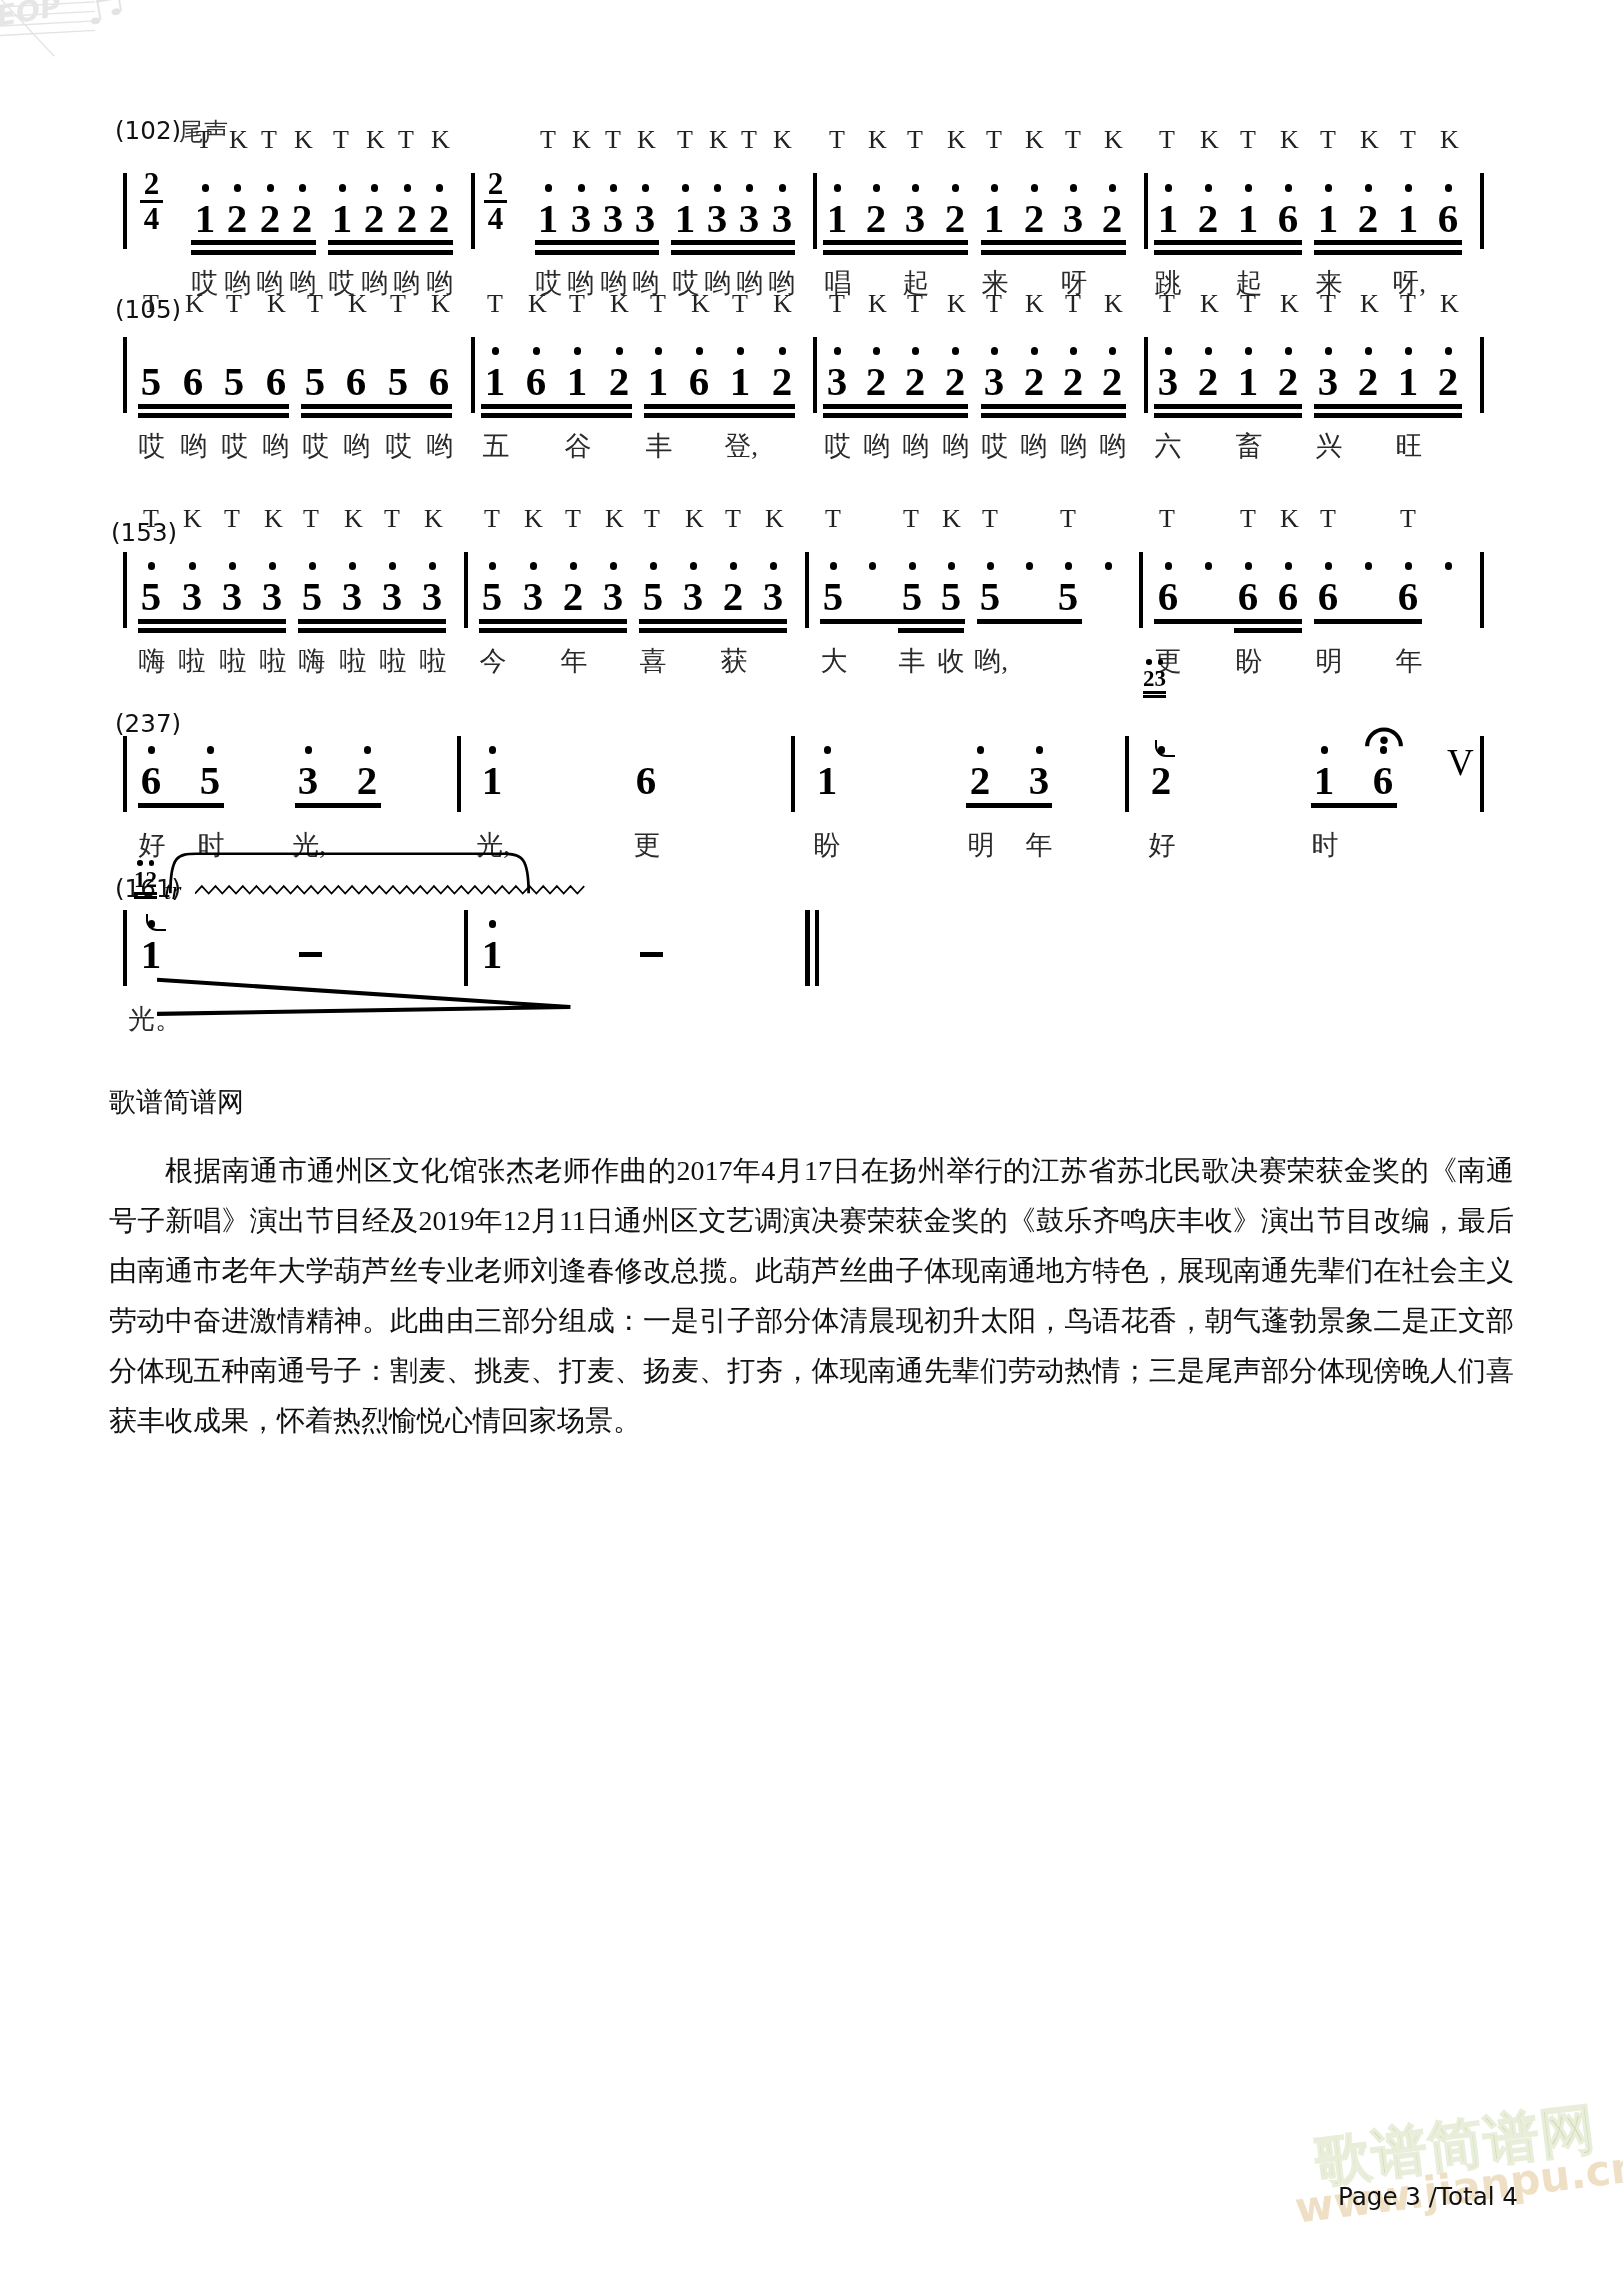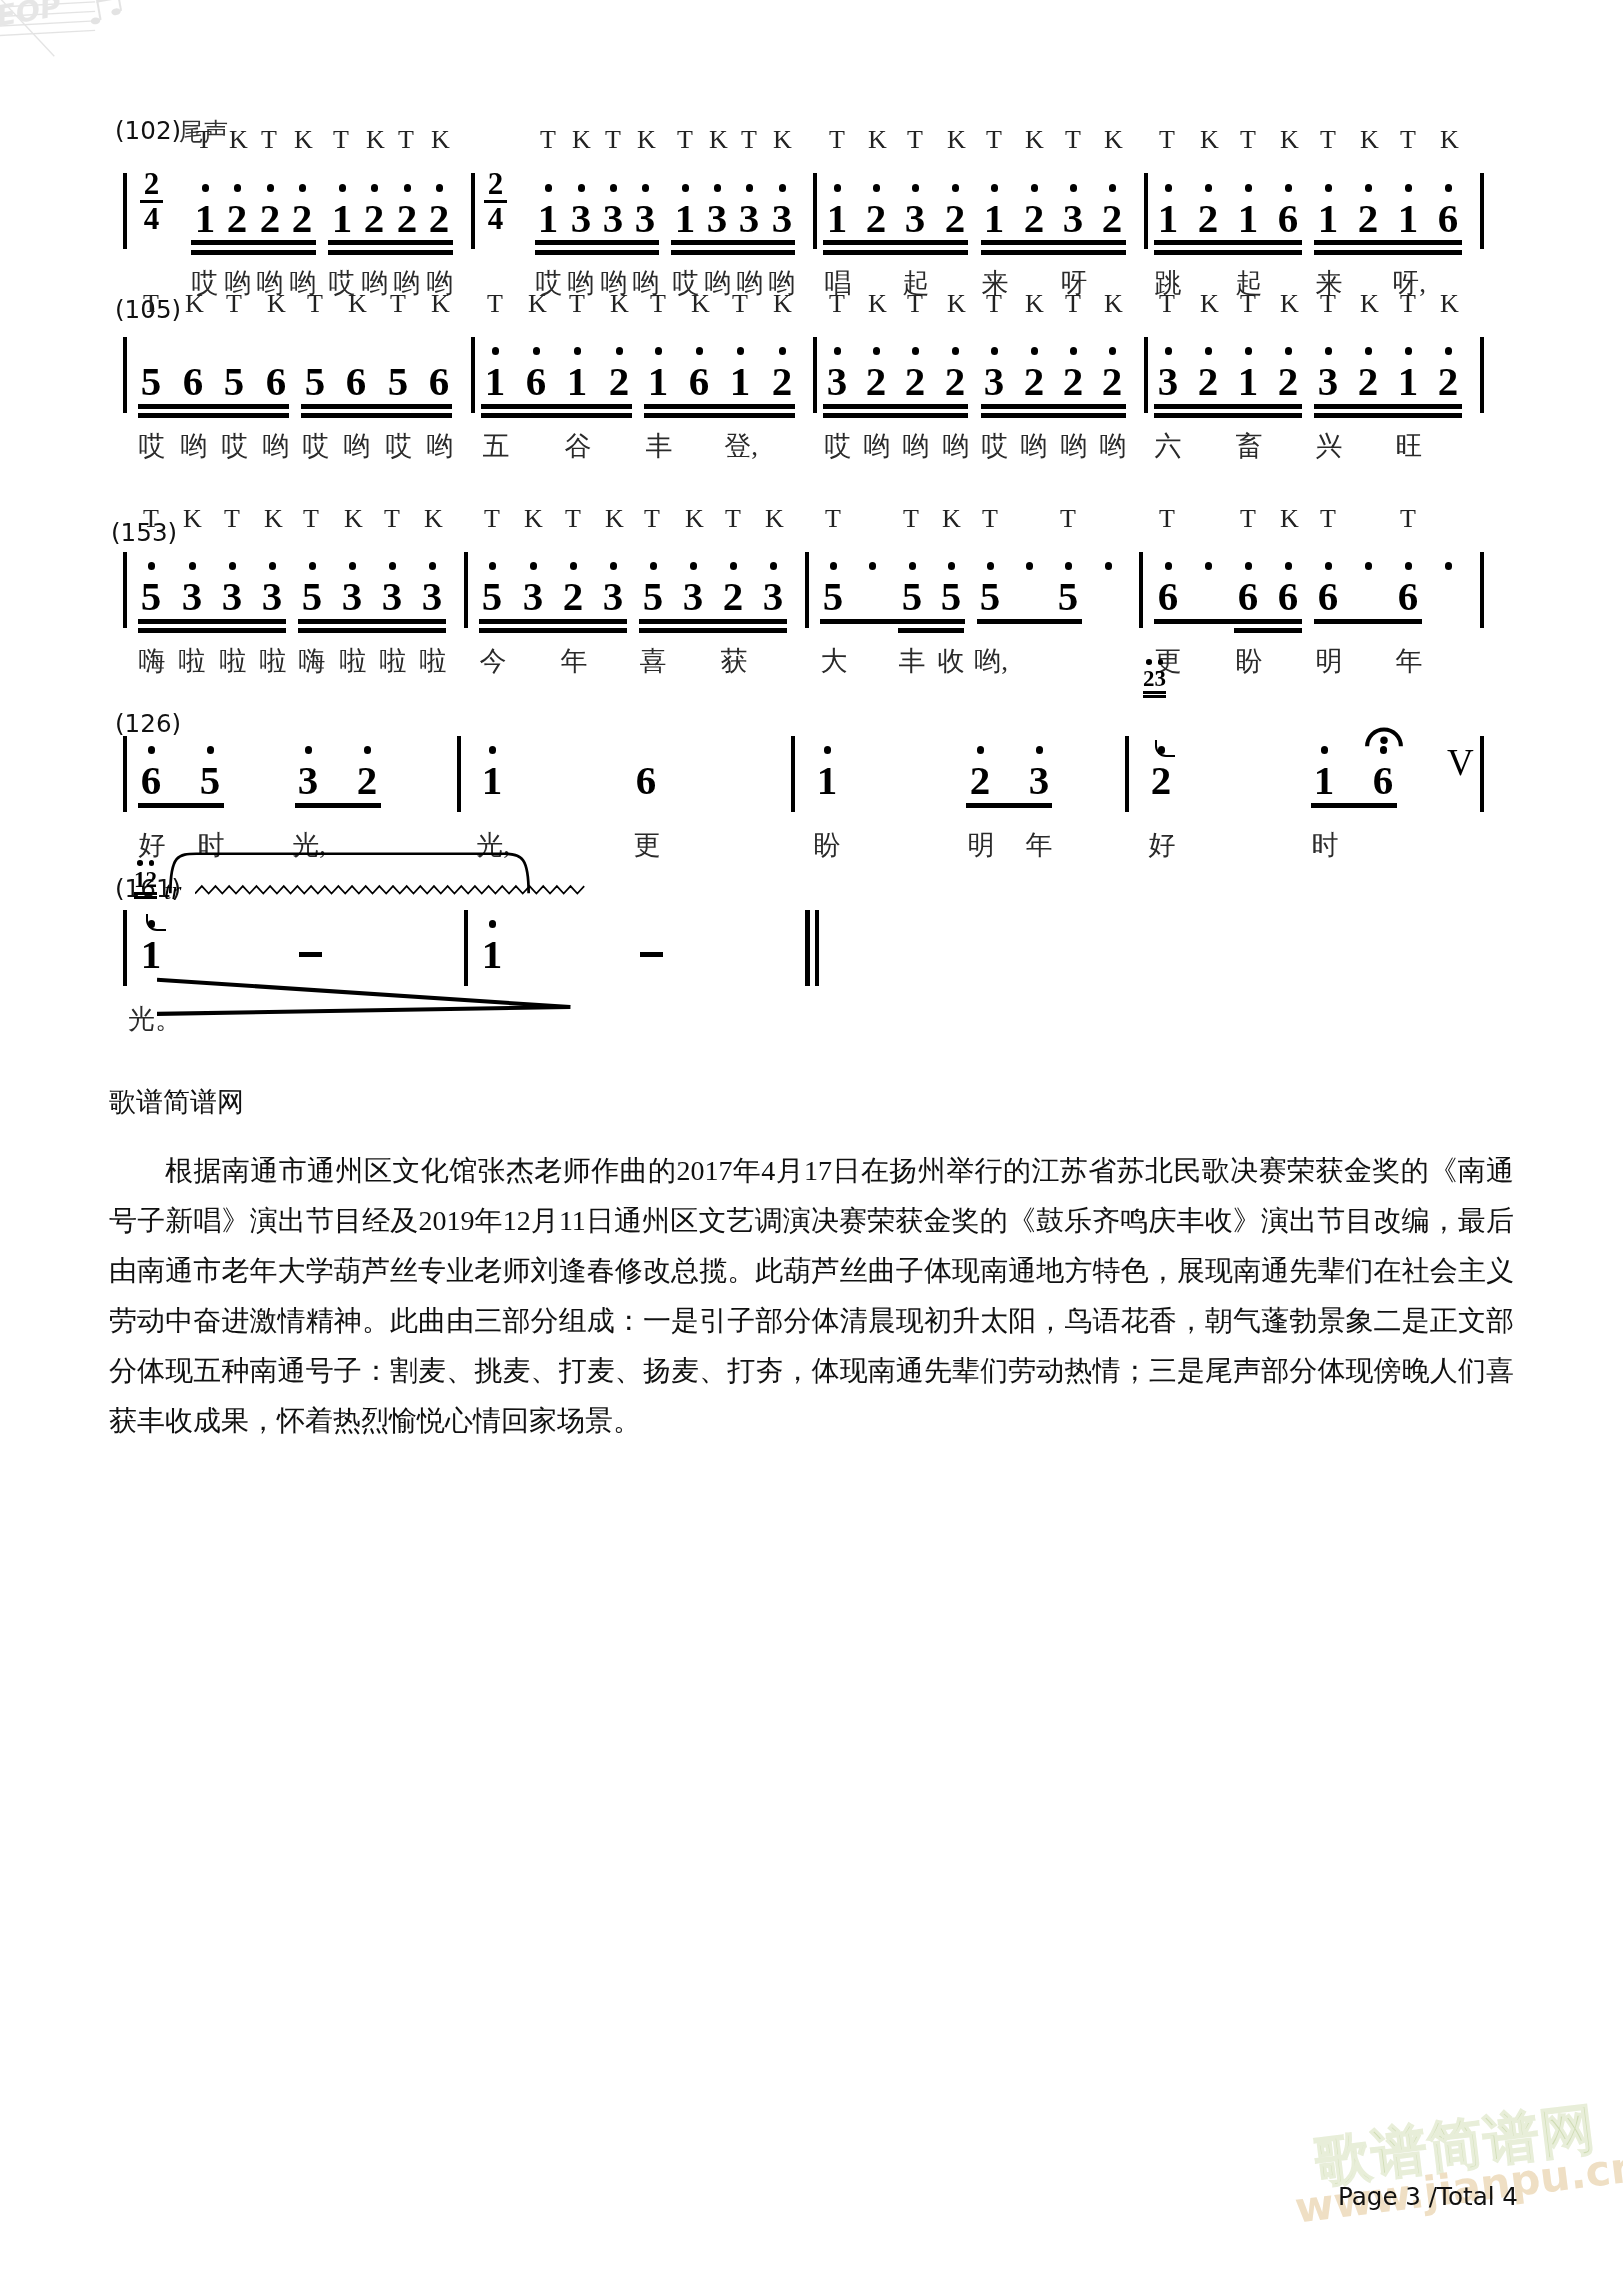--- a/index.html
+++ b/index.html
@@ -734,21 +734,21 @@
       <i class="dot-up"></i>
     </div>
     <div class="note" style="left:1433px;top:576px;">
       <span class="n"></span>
       <i class="dot-up"></i>
     </div>
     <div class="beam" style="left:1314px;top:619px;width:108px;"></div>
     <div class="lyric" style="left:1305px;top:643px;width:48px;">明</div>
     <div class="lyric" style="left:1385px;top:643px;width:48px;">年</div>
     <div class="barline" style="left:1480px;top:552px;height:76px;"></div>
-    <div class="measnum" style="left:115px;top:709px;">(126)</div>
+    <div class="measnum" style="left:115px;top:709px;">(237)</div>
     <div class="barline" style="left:123px;top:736px;height:76px;"></div>
     <div class="note" style="left:136px;top:760px;">
       <span class="n">6</span>
       <i class="dot-up"></i>
     </div>
     <div class="note" style="left:195px;top:760px;">
       <span class="n">5</span>
       <i class="dot-up"></i>
     </div>
     <div class="beam" style="left:138px;top:803px;width:86px;"></div>

